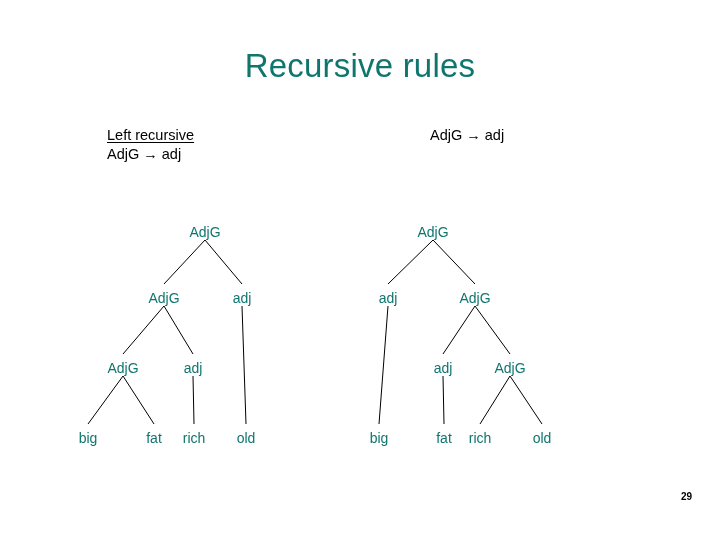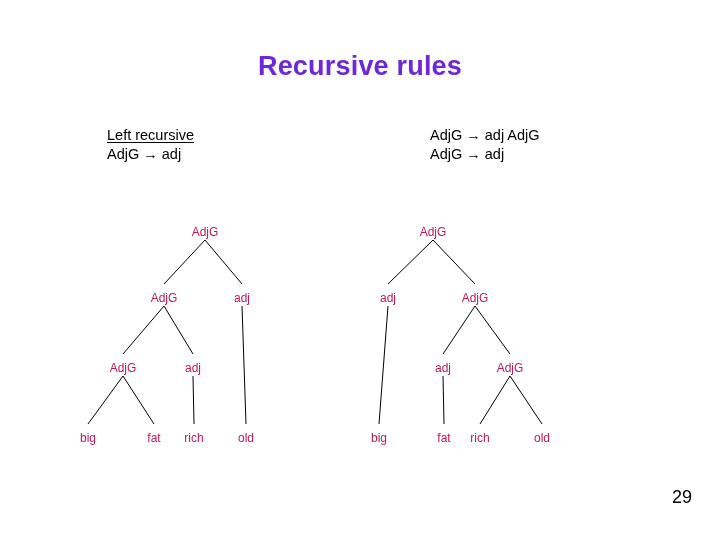--- a/index.html
+++ b/index.html
@@ -19,25 +19,25 @@
     position: absolute;
     inset: 0;
     background: #ffffff;
   }
   .slide-title {
     position: absolute;
     left: 0;
     top: 44px;
     width: 720px;
     text-align: center;
-    font-size: 27px;
-    font-weight: 700;
+    font-size: 33px;
+    font-weight: 400;
     line-height: 44px;
     letter-spacing: 0.2px;
-    color: #6d28d9;
+    color: #0f766e;
     white-space: nowrap;
   }
   .rules-block {
     position: absolute;
     font-size: 14.5px;
     line-height: 19px;
     font-weight: 400;
     color: #000000;
     white-space: nowrap;
   }
@@ -52,51 +52,51 @@
   .tree-svg {
     position: absolute;
     left: 0;
     top: 0;
     width: 720px;
     height: 540px;
     pointer-events: none;
   }
   .node {
     position: absolute;
-    font-size: 12px;
+    font-size: 14px;
     line-height: 16px;
     font-weight: 400;
-    color: #be185d;
+    color: #0f766e;
     white-space: nowrap;
     transform: translateX(-50%);
     text-align: right;
   }
   .page-number {
     position: absolute;
     right: 28px;
     top: 488px;
-    font-size: 18px;
+    font-size: 10px;
     line-height: 18px;
     color: #000000;
+    font-weight: bold;
   }
 </style>
 </head>
 <body>
 
 <div class="slide">
 
   <div class="slide-title">Recursive rules</div>
 
   <div class="rules-block rules-left">
     <span class="rules-heading">Left recursive</span>
     <span class="rules-line">AdjG → adj</span>
   </div>
 
   <div class="rules-block rules-right">
-    <span class="rules-line">AdjG → adj AdjG</span>
     <span class="rules-line">AdjG → adj</span>
   </div>
 
   <svg class="tree-svg" id="tree-edges" viewBox="0 0 720 540">
       <line x1="205" y1="240" x2="164" y2="284" stroke="#000000" stroke-width="1"></line>
       <line x1="205" y1="240" x2="242" y2="284" stroke="#000000" stroke-width="1"></line>
       <line x1="164" y1="306" x2="123" y2="354" stroke="#000000" stroke-width="1"></line>
       <line x1="164" y1="306" x2="193" y2="354" stroke="#000000" stroke-width="1"></line>
       <line x1="123" y1="376" x2="88" y2="424" stroke="#000000" stroke-width="1"></line>
       <line x1="123" y1="376" x2="154" y2="424" stroke="#000000" stroke-width="1"></line>

